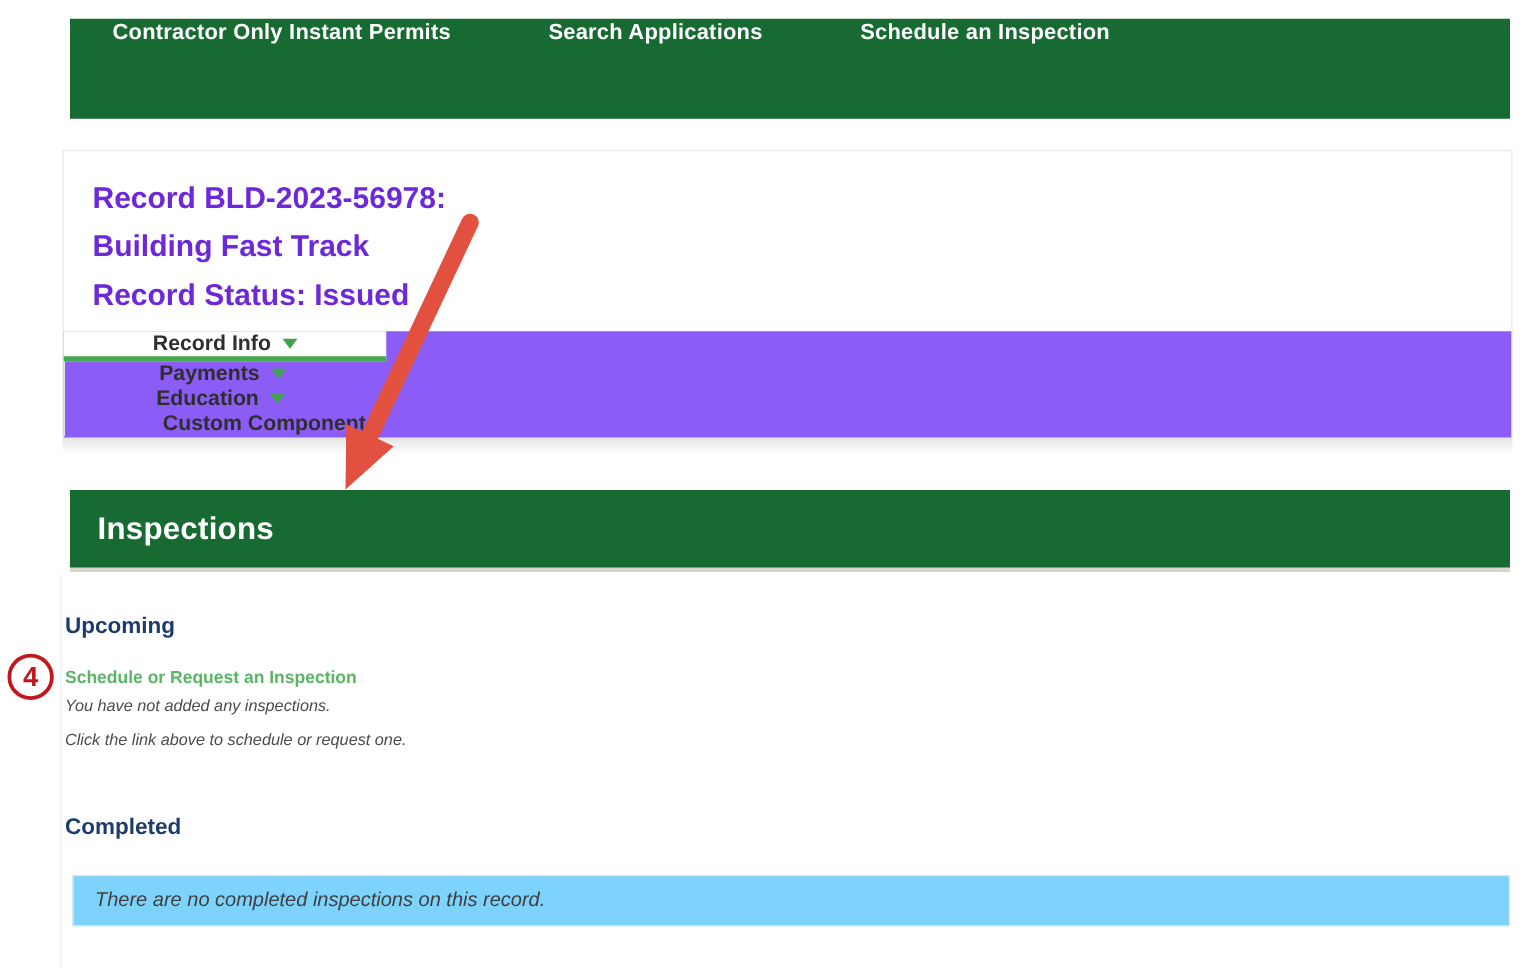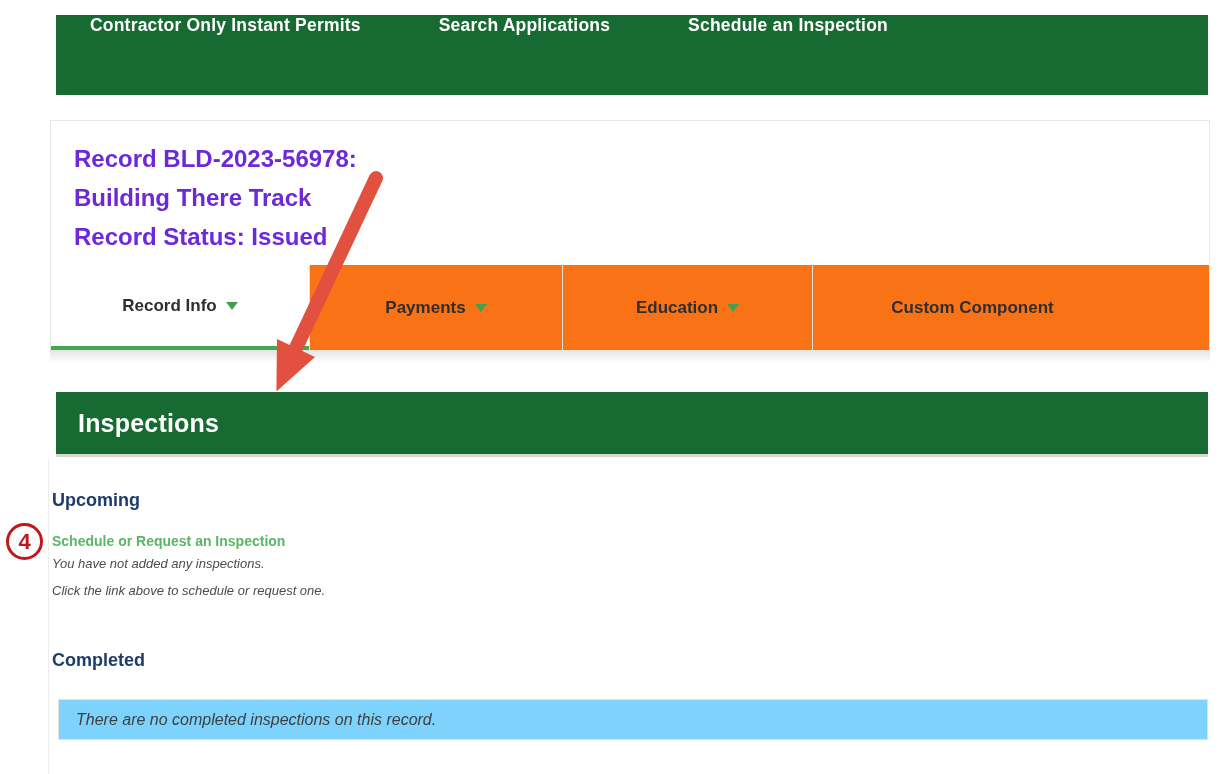--- a/index.html
+++ b/index.html
@@ -49,21 +49,22 @@
     font-size: 24px;
     font-weight: bold;
     line-height: 39px;
     white-space: nowrap;
   }
 
   
   .tab-row {
     display: flex;
     height: 85px;
-    background: #f97316;
+    background: #8b5cf6;
+    flex-direction: column;
   }
   .tab {
     display: flex;
     align-items: center;
     justify-content: center;
     font-size: 17px;
     font-weight: 600;
     color: #2e2e2e;
     cursor: pointer;
     white-space: nowrap;
@@ -185,21 +186,21 @@
 
 <nav class="topnav">
   <span class="nav-item">Contractor Only Instant Permits</span>
   <span class="nav-item">Search Applications</span>
   <span class="nav-item">Schedule an Inspection</span>
 </nav>
 
 <section class="record-card">
   <div class="record-header">
     <div class="title-line">Record BLD-2023-56978:</div>
-    <div class="title-line">Building There Track</div>
+    <div class="title-line">Building Fast Track</div>
     <div class="title-line">Record Status: Issued</div>
   </div>
   <div class="tab-row">
     <div class="tab tab-record-info">
       <span>Record Info</span>
       <span class="tri-down"></span>
     </div>
     <div class="tab tab-payments sep">
       <span>Payments</span>
       <span class="tri-down"></span>

